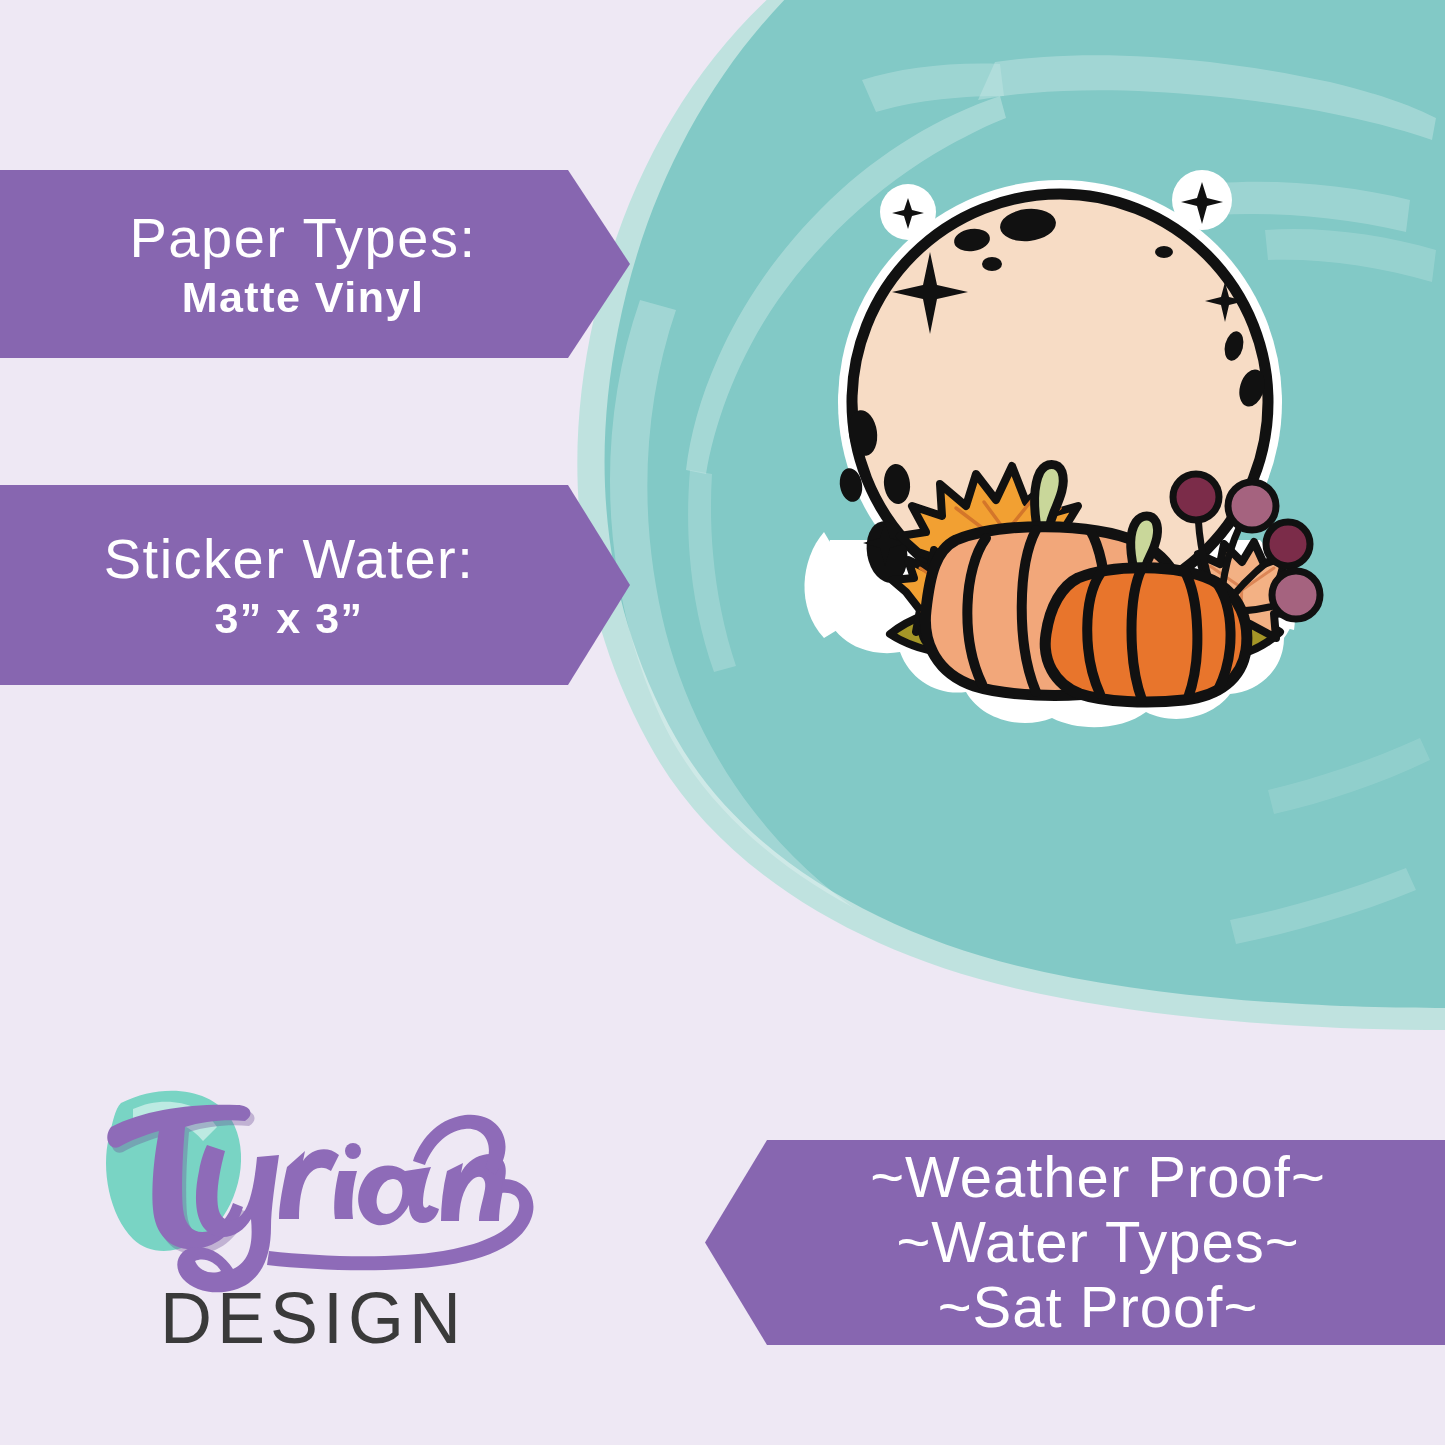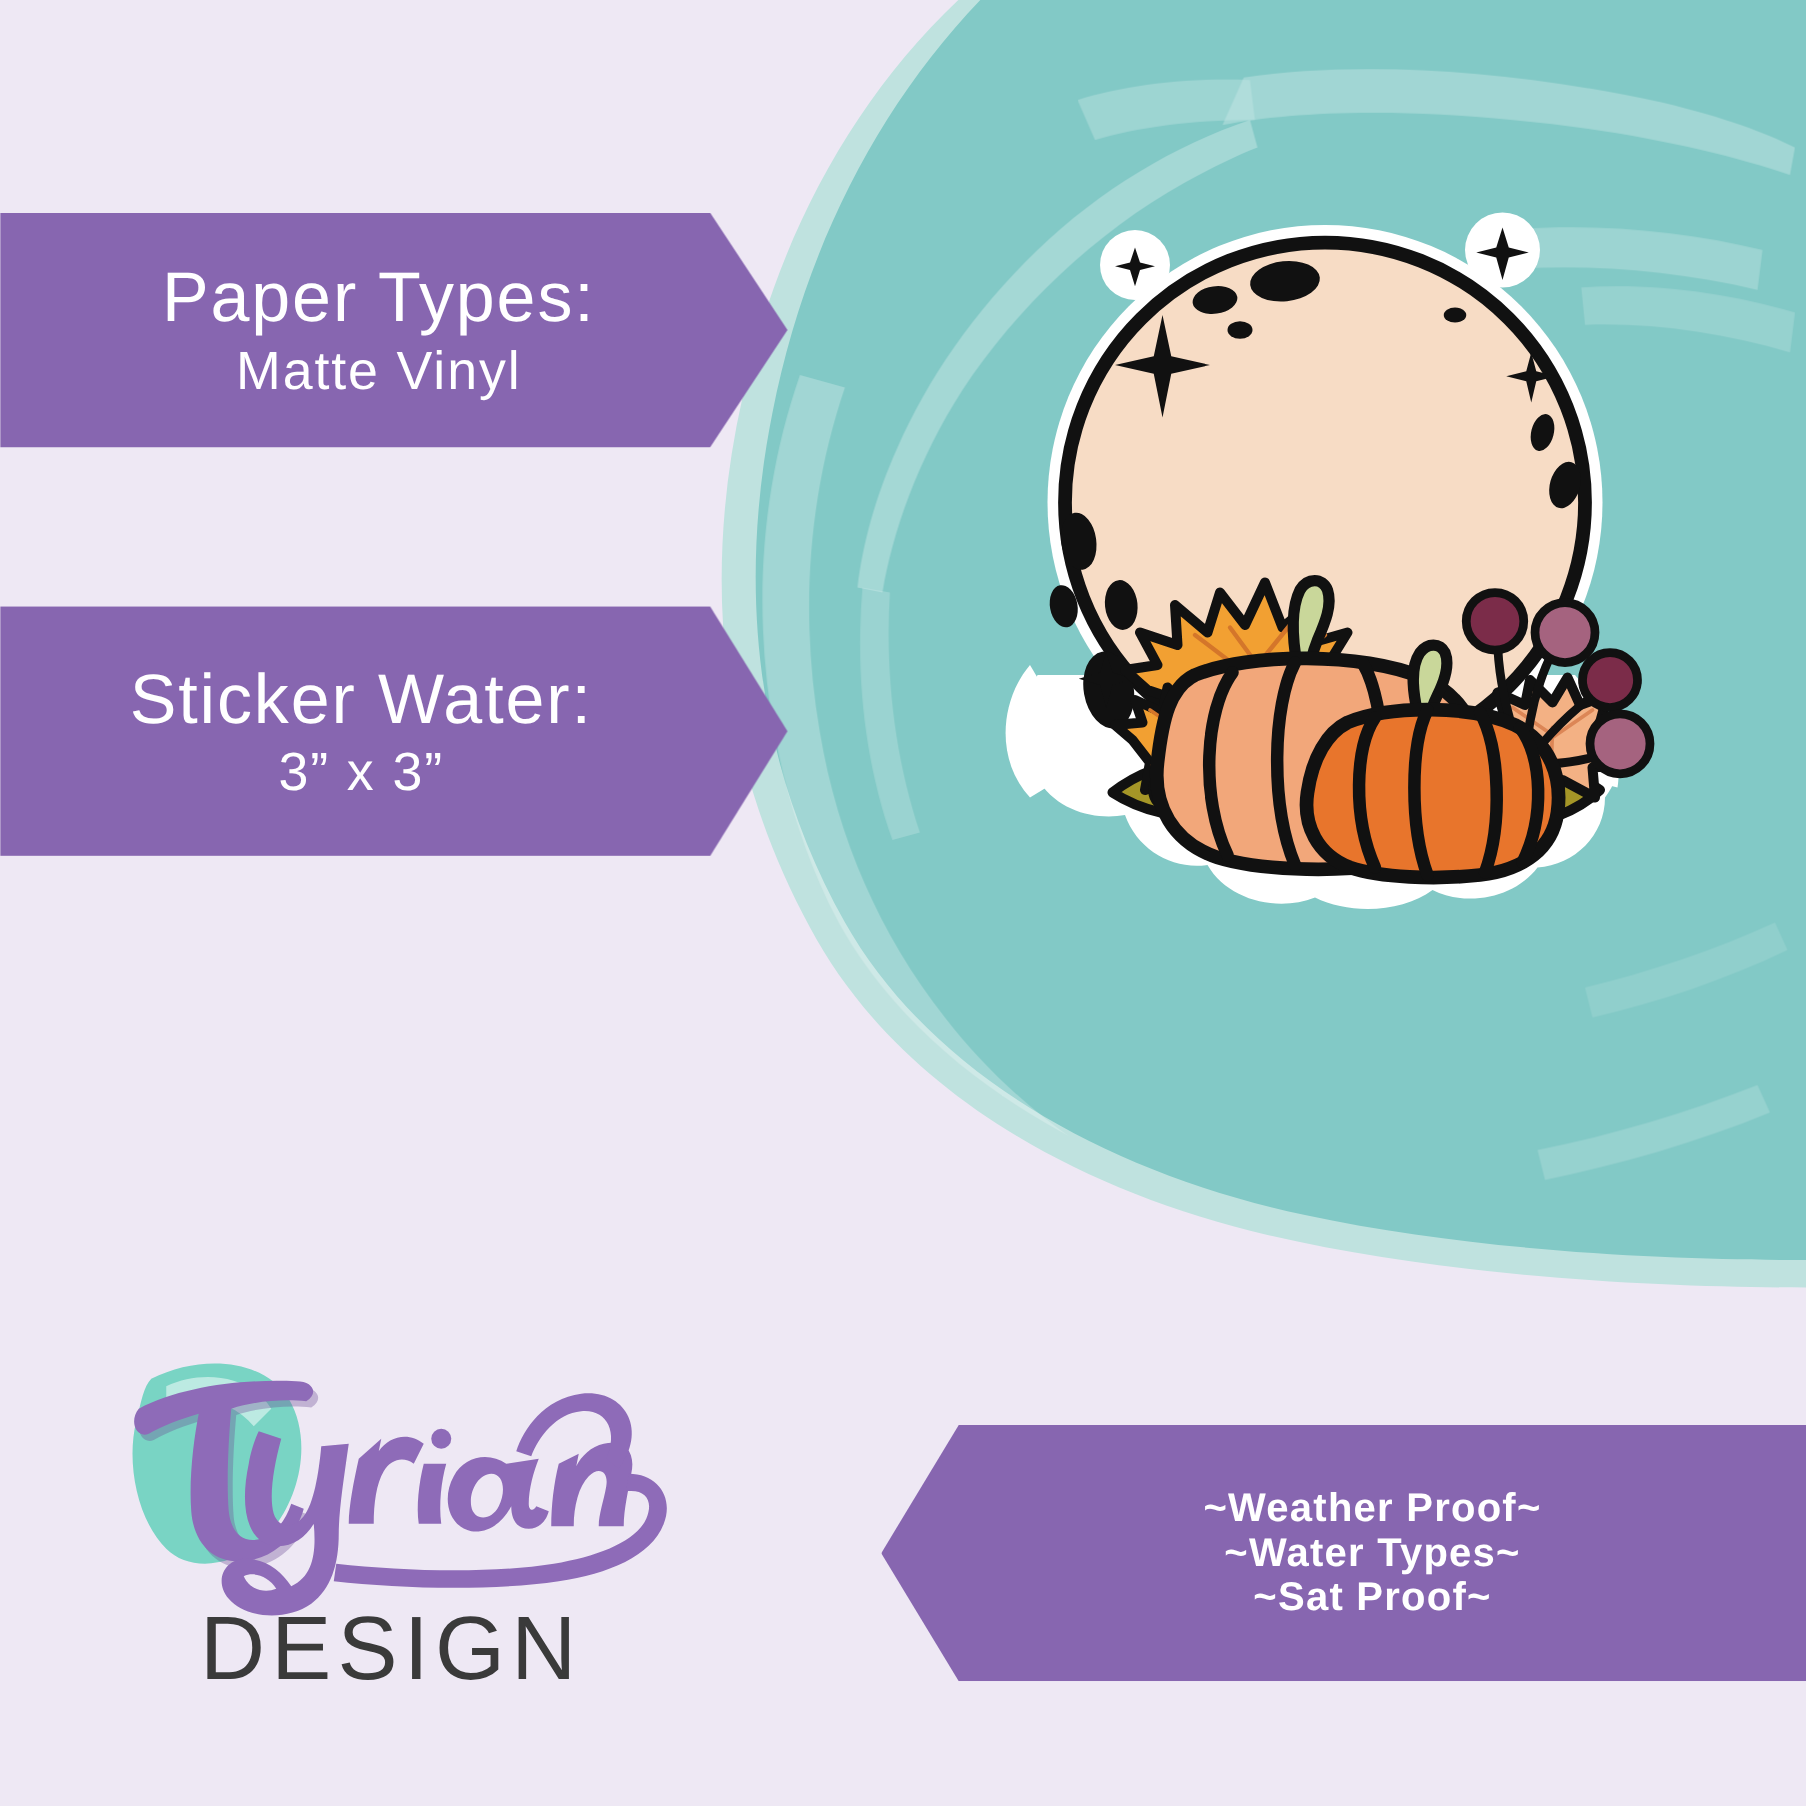--- a/index.html
+++ b/index.html
@@ -34,23 +34,23 @@
   .banner-left{
     
     background:#8766B0;
     clip-path:polygon(62px 0, 100% 0, 100% 100%, 62px 100%, 0 50%);
   }
   .b-title{
     font-size:56px;font-weight:300;letter-spacing:1.5px;
     font-family:"Liberation Sans", sans-serif;
   }
   .b-sub{
-    font-size:43px;font-weight:400;letter-spacing:1.5px;margin-top:4px;
-  }
-  .b-line{font-size:32px;font-weight:700;letter-spacing:1px;}
+    font-size:43px;font-weight:700;letter-spacing:1.5px;margin-top:4px;
+  }
+  .b-line{font-size:58px;font-weight:400;letter-spacing:1px;}
 
   #banner-paper{left:0;top:170px;width:630px;height:188px;padding-right:52px;padding-left:28px;}
   #banner-size{left:0;top:485px;width:630px;height:200px;padding-right:52px;}
   #banner-proof{left:705px;top:1140px;width:740px;height:205px;padding-left:46px;}
 
   
   #sticker{position:absolute;left:760px;top:140px;width:600px;height:600px;}
 
   
   #logo{position:absolute;left:75px;top:1075px;width:470px;height:275px;text-align:right;}

